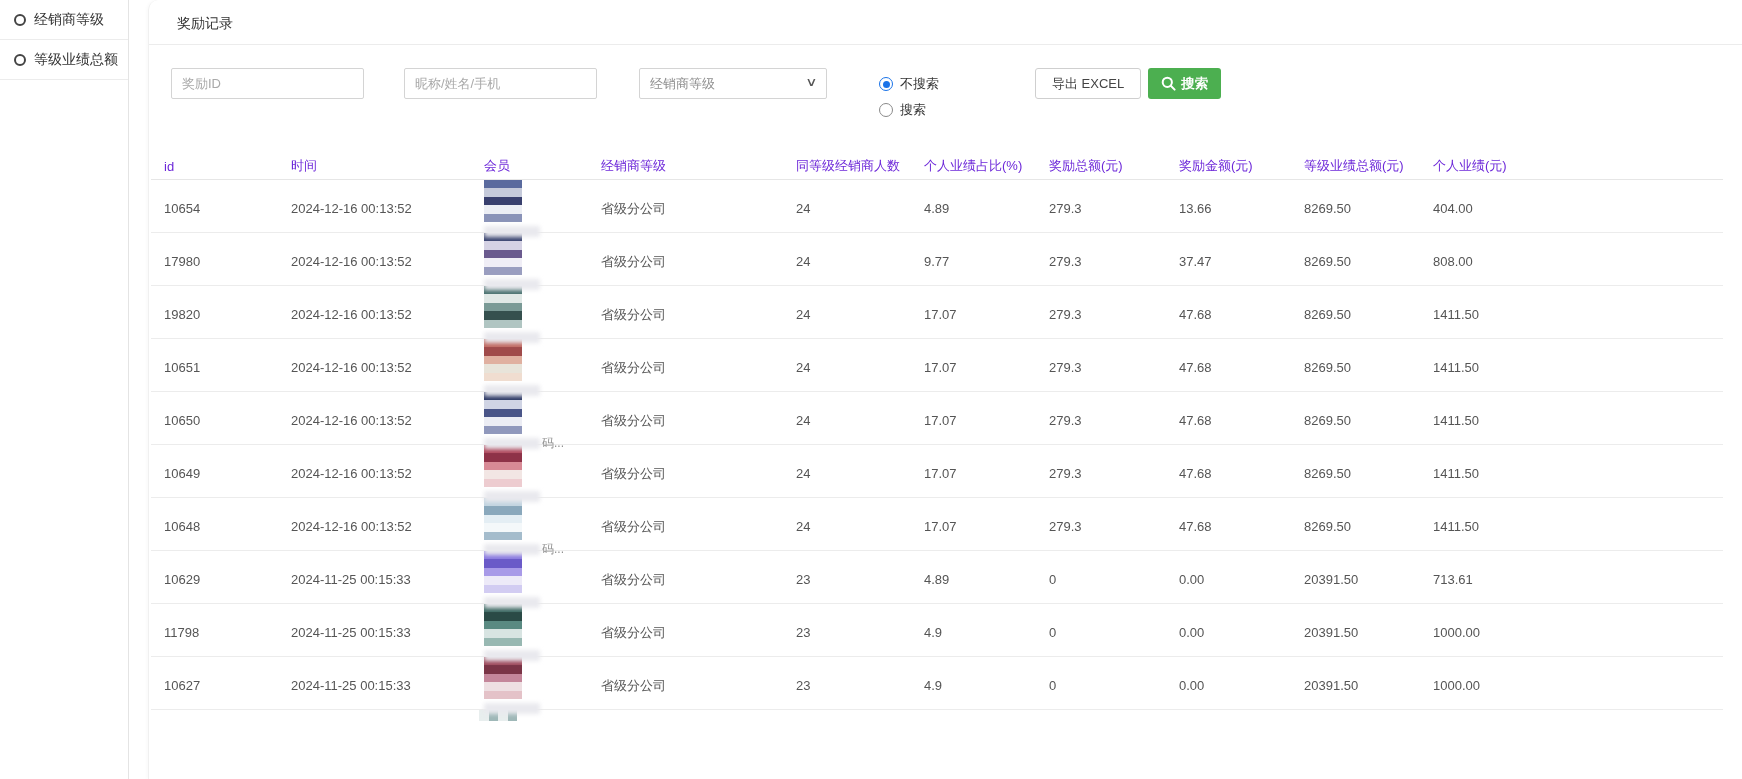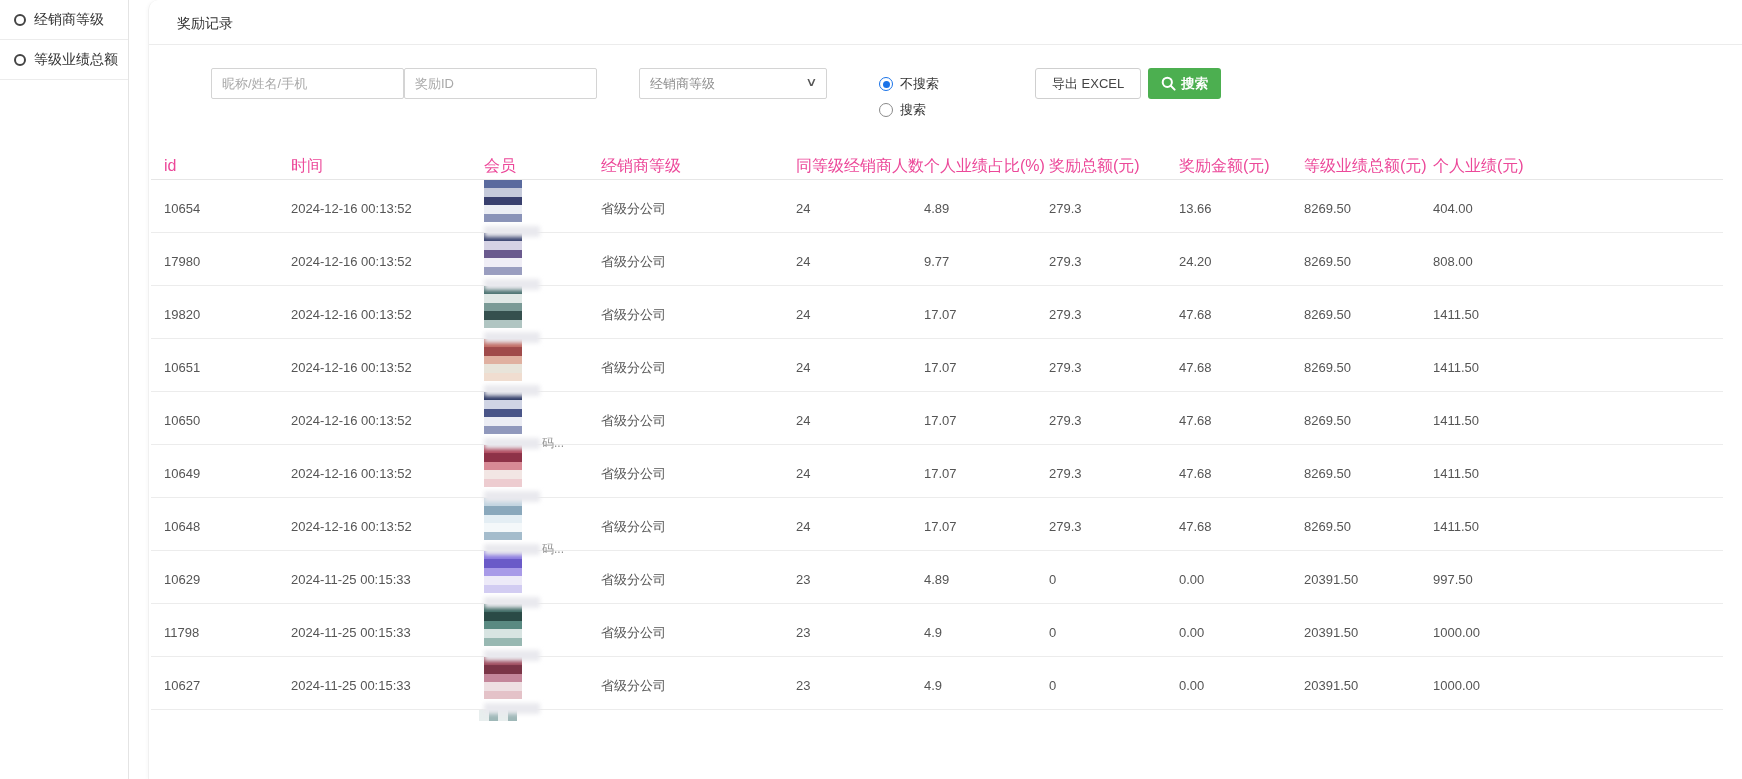--- a/index.html
+++ b/index.html
@@ -55,21 +55,21 @@
                 background:#4caf50; color:#fff; font-size:13.5px; font-weight:bold;
                 padding:0 13px; display:flex; align-items:center; gap:5px;
                 cursor:pointer; font-family:inherit; white-space:nowrap; }
 
   
   .table { margin:34px 0 0 2px; width:1572px; font-size:13px; color:#555; }
   .trow { display:grid;
           grid-template-columns:127px 193px 117px 195px 128px 125px 130px 125px 129px auto;
           border-bottom:1px solid #ececec; align-items:center; }
   .thead .trow { height:27px; border-bottom:1px solid #e6e6e6; }
-  .th { font-size:16px; color:#ec4899; padding-left:13px; white-space:nowrap; }
+  .th { font-size:13px; color:#6d28d9; padding-left:13px; white-space:nowrap; }
   .tbody .trow { height:53px; }
   .td { padding-left:13px; white-space:nowrap; color:#555; }
   .member-cell { display:flex; flex-direction:column; justify-content:center;
                  padding-left:13px; overflow:visible; }
   .avatar { display:grid; grid-template-columns:repeat(4,1fr); width:38px;
             height:42px; overflow:hidden; }
   .name-line { display:flex; align-items:center; gap:2px; margin-top:3px; height:12px; }
   .name-blur { width:56px; height:11px; background:#e9e9ee; filter:blur(2px);
                border-radius:1px; }
   .name-suffix { font-size:12px; color:#8f8f8f; }
@@ -90,22 +90,22 @@
   <div class="side-item">
     <span class="circle-ic"></span>
     <span>等级业绩总额</span>
   </div>
 </aside>
 
 <main class="main">
   <div class="page-title">奖励记录</div>
 
   <div class="filters">
+    <input class="txt-input in1" type="text" placeholder="奖励ID" style="">
     <input class="txt-input in2" type="text" placeholder="昵称/姓名/手机" style="">
-    <input class="txt-input in1" type="text" placeholder="奖励ID" style="">
     <div class="sel">
       <span>经销商等级</span>
       <span class="chev">∨</span>
     </div>
     <div class="radio-group">
       <label class="radio-line">
         <span class="rdo on"></span>
         <span>不搜索</span>
       </label>
       <label class="radio-line">
@@ -204,21 +204,21 @@
               <div style="background: rgb(154, 158, 192);"></div>
             </div>
             <div class="name-line">
               <div class="name-blur"></div>
             </div>
           </div>
           <div class="td">省级分公司</div>
           <div class="td">24</div>
           <div class="td">9.77</div>
           <div class="td">279.3</div>
-          <div class="td">24.20</div>
+          <div class="td">37.47</div>
           <div class="td">8269.50</div>
           <div class="td">808.00</div>
         </div>
         <div class="trow">
           <div class="td">19820</div>
           <div class="td">2024-12-16 00:13:52</div>
           <div class="member-cell">
             <div class="avatar">
               <div style="background: rgb(74, 114, 112);"></div>
               <div style="background: rgb(74, 114, 112);"></div>
@@ -436,21 +436,21 @@
             <div class="name-line">
               <div class="name-blur"></div>
             </div>
           </div>
           <div class="td">省级分公司</div>
           <div class="td">23</div>
           <div class="td">4.89</div>
           <div class="td">0</div>
           <div class="td">0.00</div>
           <div class="td">20391.50</div>
-          <div class="td">997.50</div>
+          <div class="td">713.61</div>
         </div>
         <div class="trow">
           <div class="td">11798</div>
           <div class="td">2024-11-25 00:15:33</div>
           <div class="member-cell">
             <div class="avatar">
               <div style="background: rgb(62, 106, 100);"></div>
               <div style="background: rgb(62, 106, 100);"></div>
               <div style="background: rgb(62, 106, 100);"></div>
               <div style="background: rgb(62, 106, 100);"></div>

